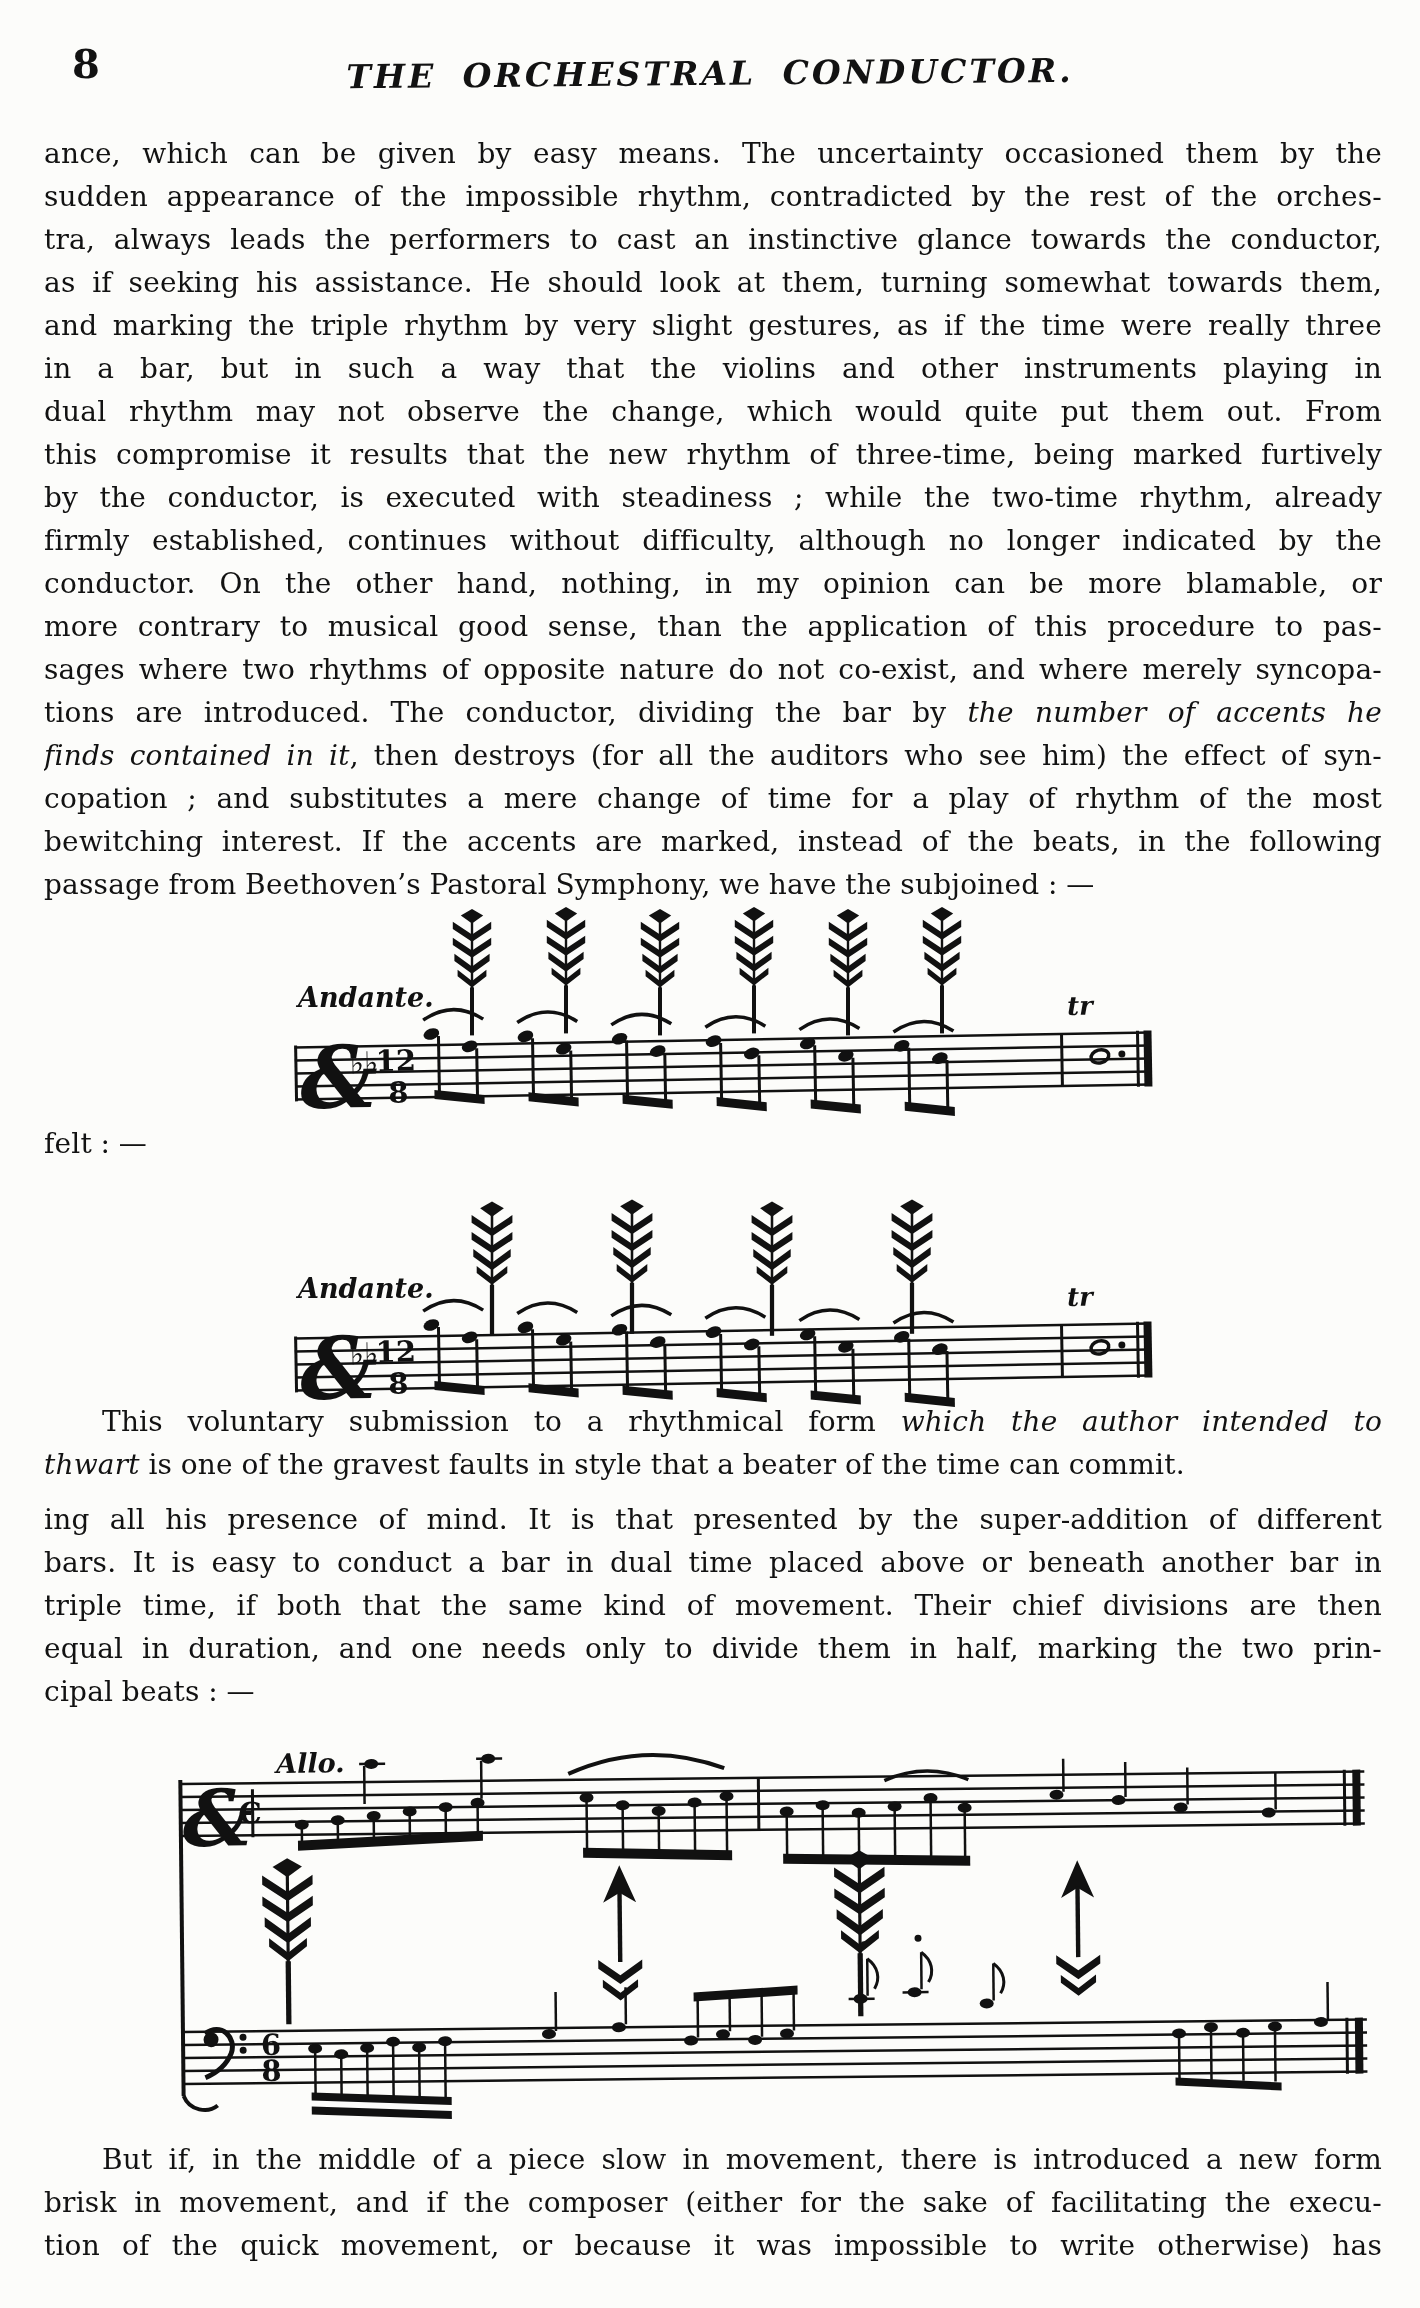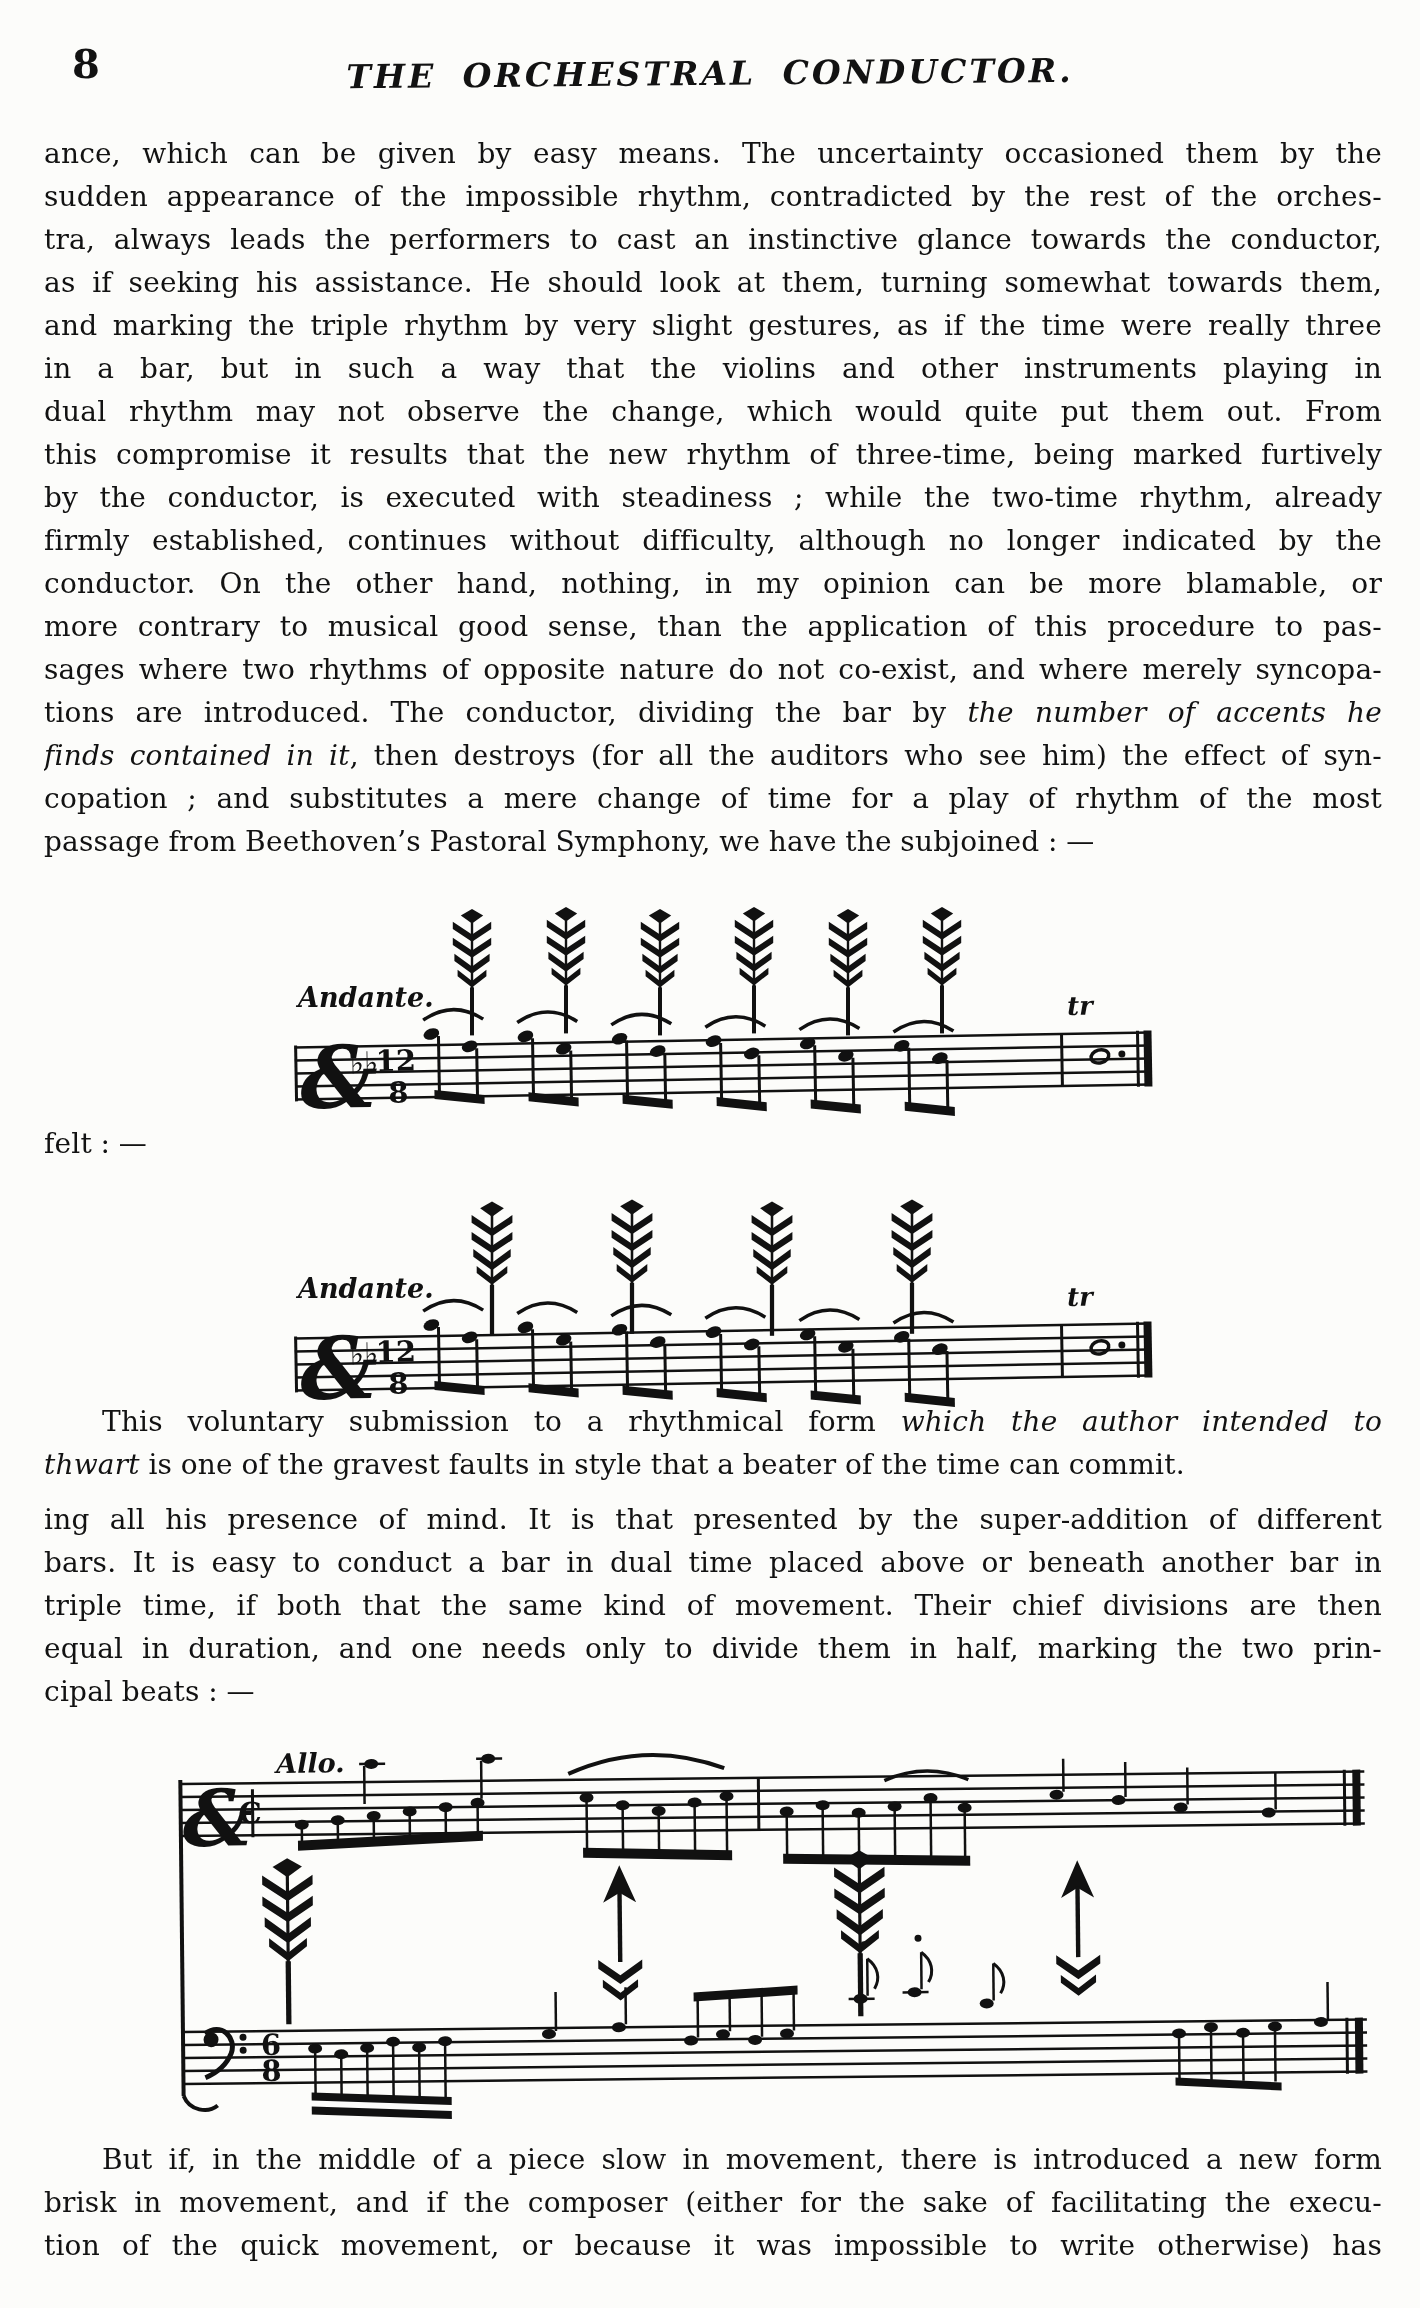--- a/index.html
+++ b/index.html
@@ -99,20 +99,21 @@
     <span class="line jline">dual rhythm may not observe the change, which would quite put them out.  From</span>
     <span class="line jline">this compromise it results that the new rhythm of three-time, being marked furtively</span>
     <span class="line jline">by the conductor, is executed with steadiness ; while the two-time rhythm, already</span>
     <span class="line jline">firmly established, continues without difficulty, although no longer indicated by the</span>
     <span class="line jline">conductor.  On the other hand, nothing, in my opinion can be more blamable, or</span>
     <span class="line jline">more contrary to musical good sense, than the application of this procedure to pas-</span>
     <span class="line jline">sages where two rhythms of opposite nature do not co-exist, and where merely syncopa-</span>
     <span class="line jline">tions are introduced.  The conductor, dividing the bar by <i>the number of accents he</i></span>
     <span class="line jline"><i>finds contained in it</i>, then destroys (for all the auditors who see him) the effect of syn-</span>
     <span class="line jline">copation ; and substitutes a mere change of time for a play of rhythm of the most</span>
+    <span class="line jline">bewitching interest.  If the accents are marked, instead of the beats, in the following</span>
     <span class="line lline">passage from Beethoven’s Pastoral Symphony, we have the subjoined : —</span>
   </div>
 
   <svg id="example1" class="music" width="1010" height="215" viewBox="0 0 1010 215">
     <g>
       <use href="#feather-down" transform="translate(272,12) scale(0.80)"></use>
       <use href="#feather-down" transform="translate(366,10) scale(0.80)"></use>
       <use href="#feather-down" transform="translate(460,12) scale(0.80)"></use>
       <use href="#feather-down" transform="translate(554,10) scale(0.80)"></use>
       <use href="#feather-down" transform="translate(648,12) scale(0.80)"></use>

